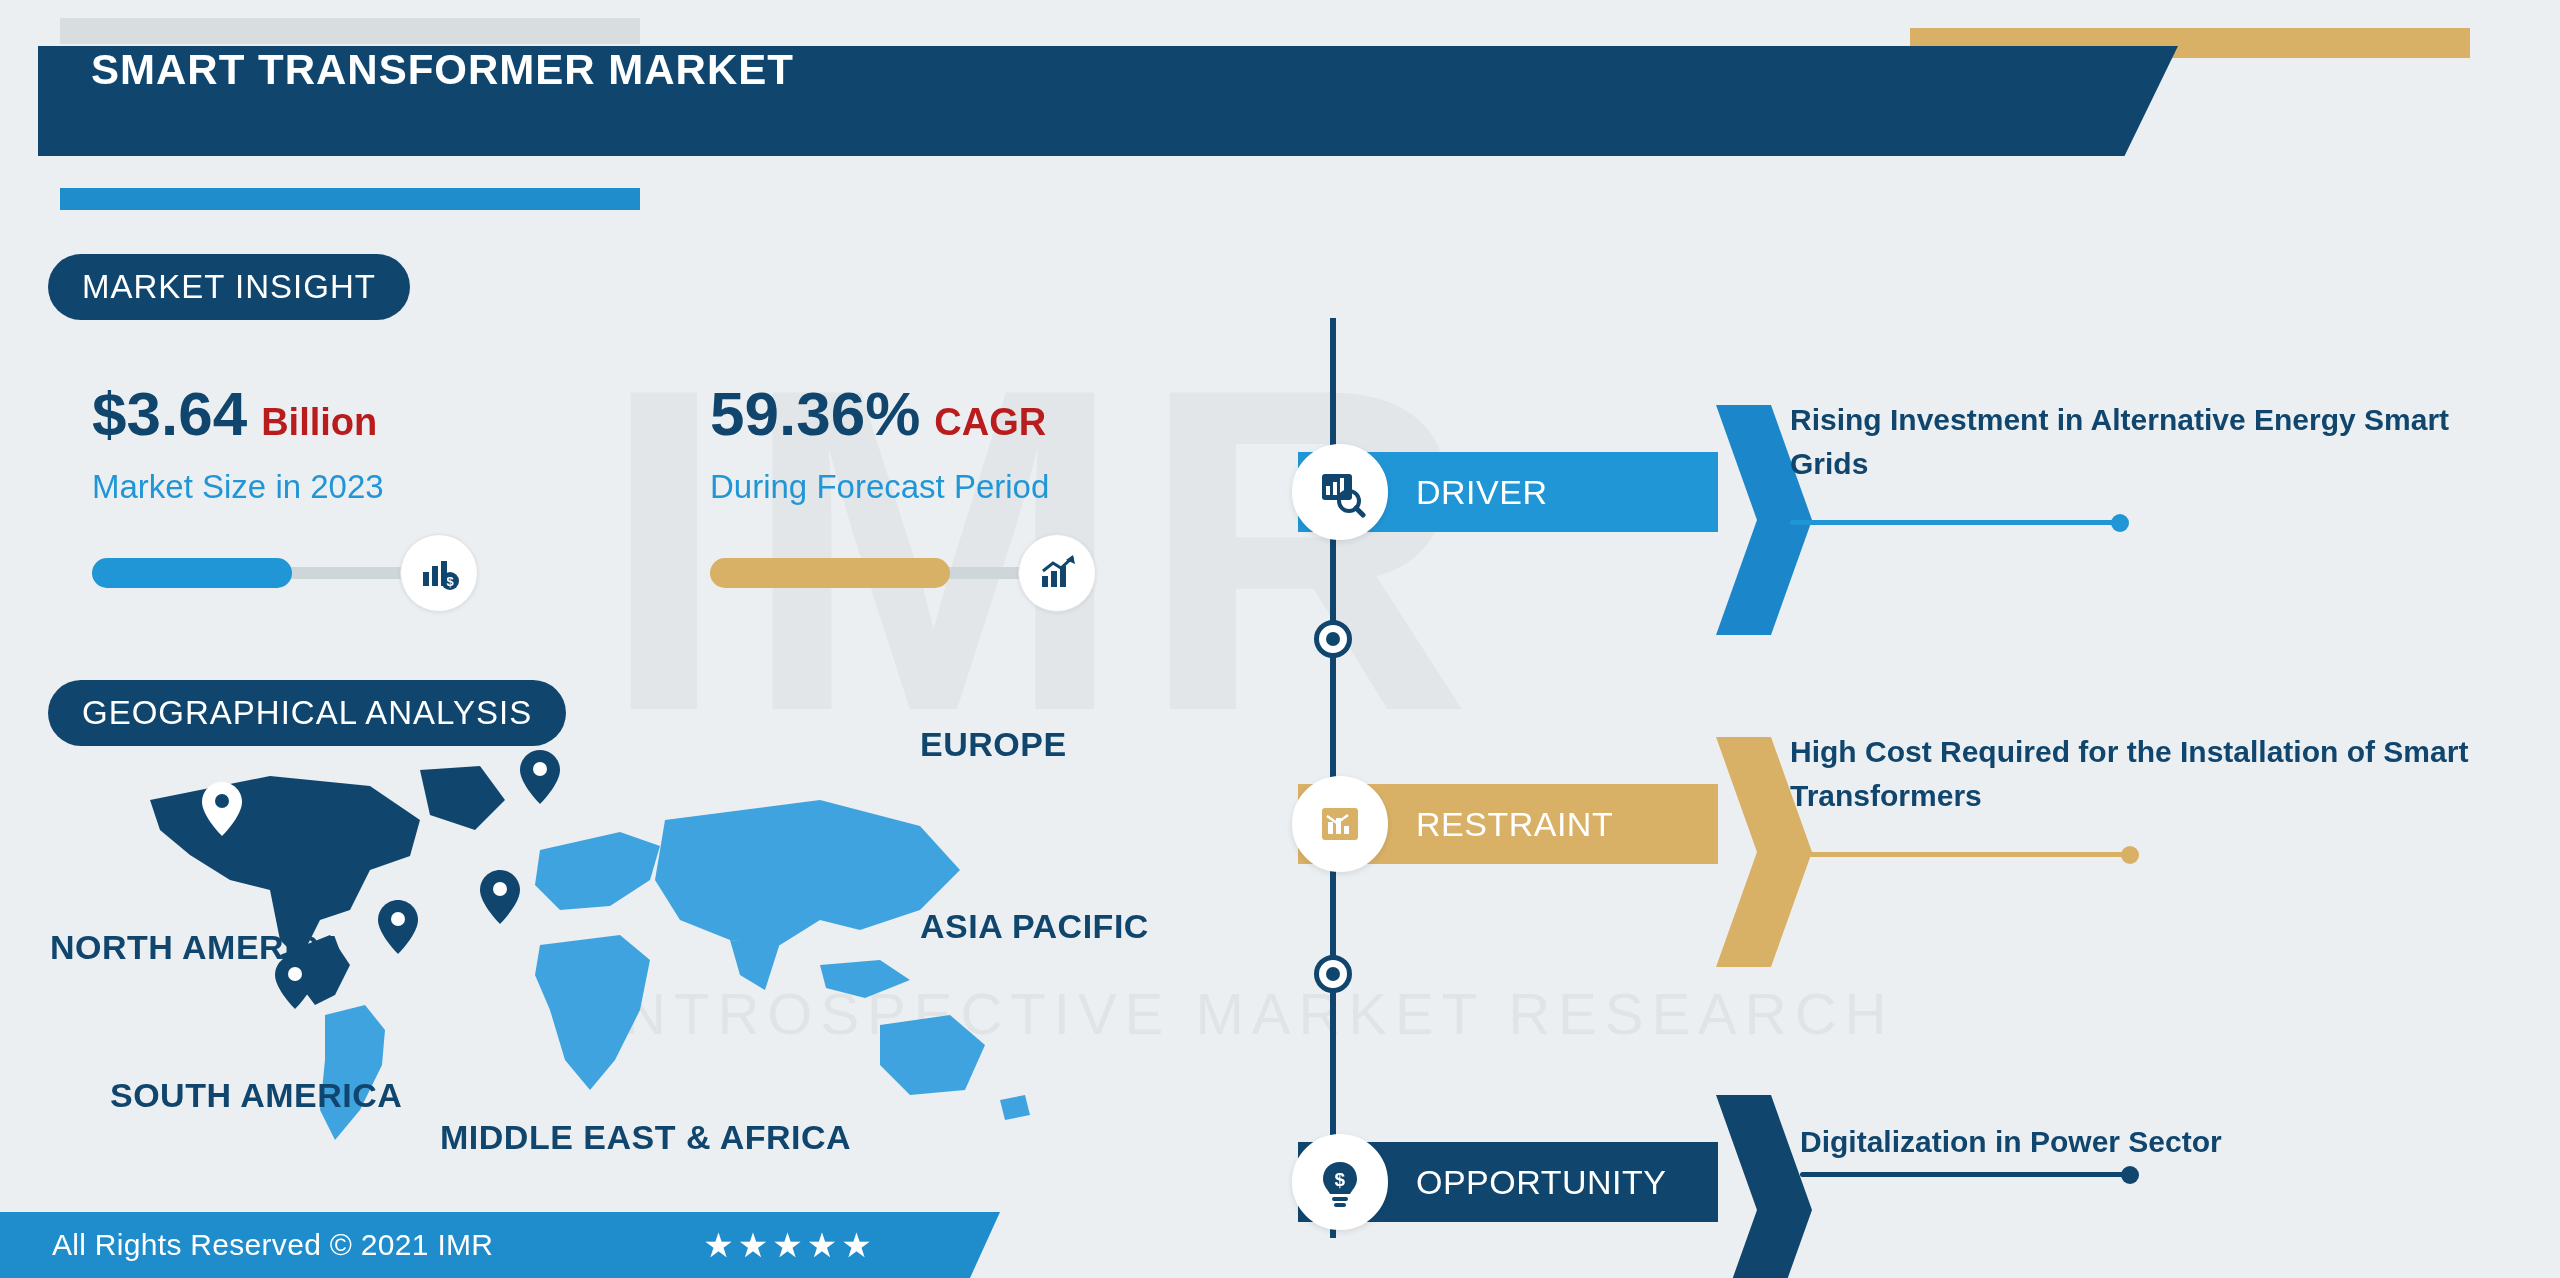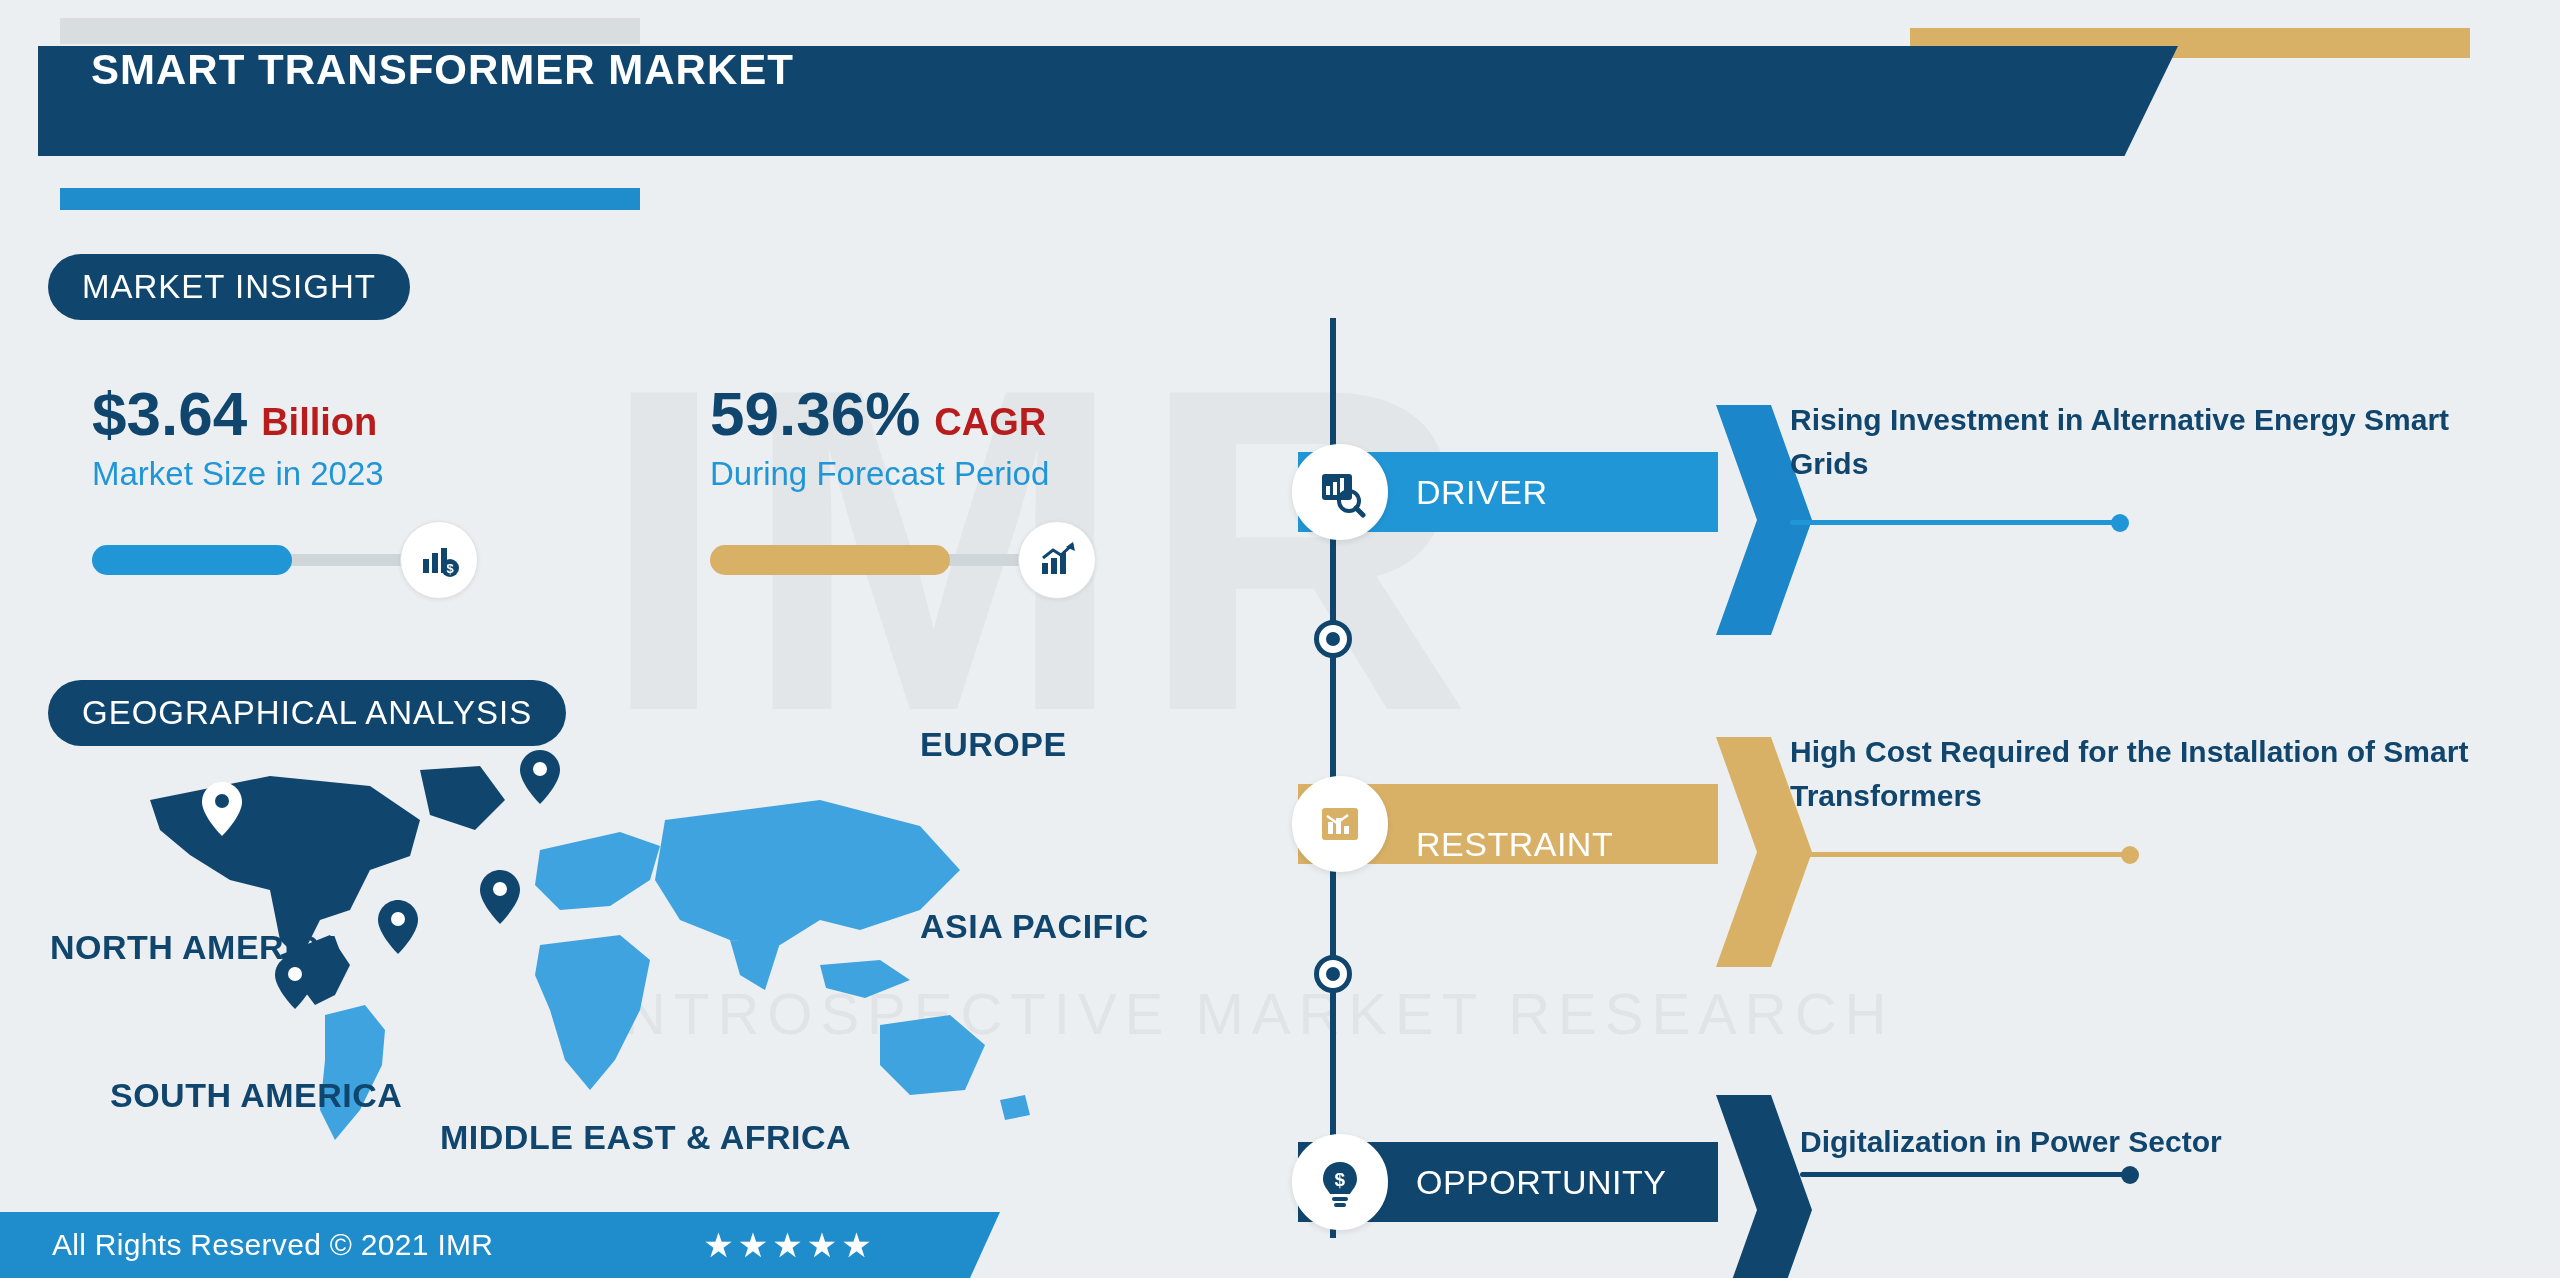--- a/index.html
+++ b/index.html
@@ -62,21 +62,21 @@
   
   .stat{ position:absolute; }
   #stat-size{ left:92px; top:380px; width:460px; }
   #stat-cagr{ left:710px; top:380px; width:520px; }
   .stat-value{
     font-size:62px; font-weight:bold; color:#10466e; line-height:1.1;
     display:flex; align-items:baseline; gap:14px;
   }
   .stat-value .unit{ font-size:38px; font-weight:bold; color:#b91c1c; }
   .stat-sub{
-    font-size:33px; color:#2196d6; margin-top:7px; font-weight:normal;
+    font-size:33px; color:#2196d6; margin-top:20px; font-weight:normal;
   }
   .bar-row{ display:flex; align-items:center; margin-top:28px; position:relative;}
   .bar-track{
     height:12px; background:#cfd6da; border-radius:6px; width:330px; position:relative;
   }
   .bar-fill{ position:absolute; left:0; top:-9px; height:30px; border-radius:15px; }
   .bar-fill.blue{ background:#2196d6; width:200px; }
   .bar-fill.gold{ background:#d9b166; width:240px; }
   .circ-icon{
     width:78px; height:78px; border-radius:50%; background:#fff;
@@ -303,21 +303,21 @@
       </svg>
     </div>
     <div class="dyn-text" style="left:500px; top:-22px;">Rising Investment in Alternative Energy Smart Grids</div>
     <div class="underline" style="left:500px; top:100px; width:330px; background:#2196d6;">
       <div class="dot" style="background:#2196d6;"></div>
     </div>
   </div>
 
   <div class="dyn-row" style="left:1290px; top:752px; width:1300px;">
     <div class="dyn-bar">
-      <div class="dyn-chip" style="background:#d9b166; width:420px;align-items:flex-end;">
+      <div class="dyn-chip" style="background:#d9b166; width:420px;">
         <div class="dyn-icon">
           <svg width="56" height="56" viewBox="0 0 56 56">
             <rect x="10" y="12" width="36" height="32" rx="3" fill="#d9b166"></rect>
             <rect x="16" y="26" width="5" height="12" fill="#fff"></rect>
             <rect x="24" y="22" width="5" height="16" fill="#fff"></rect>
             <rect x="32" y="30" width="5" height="8" fill="#fff"></rect>
             <polyline points="15,20 25,27 36,19" fill="none" stroke="#fff" stroke-width="2.5"></polyline>
           </svg>
         </div>
         <span>RESTRAINT</span>

